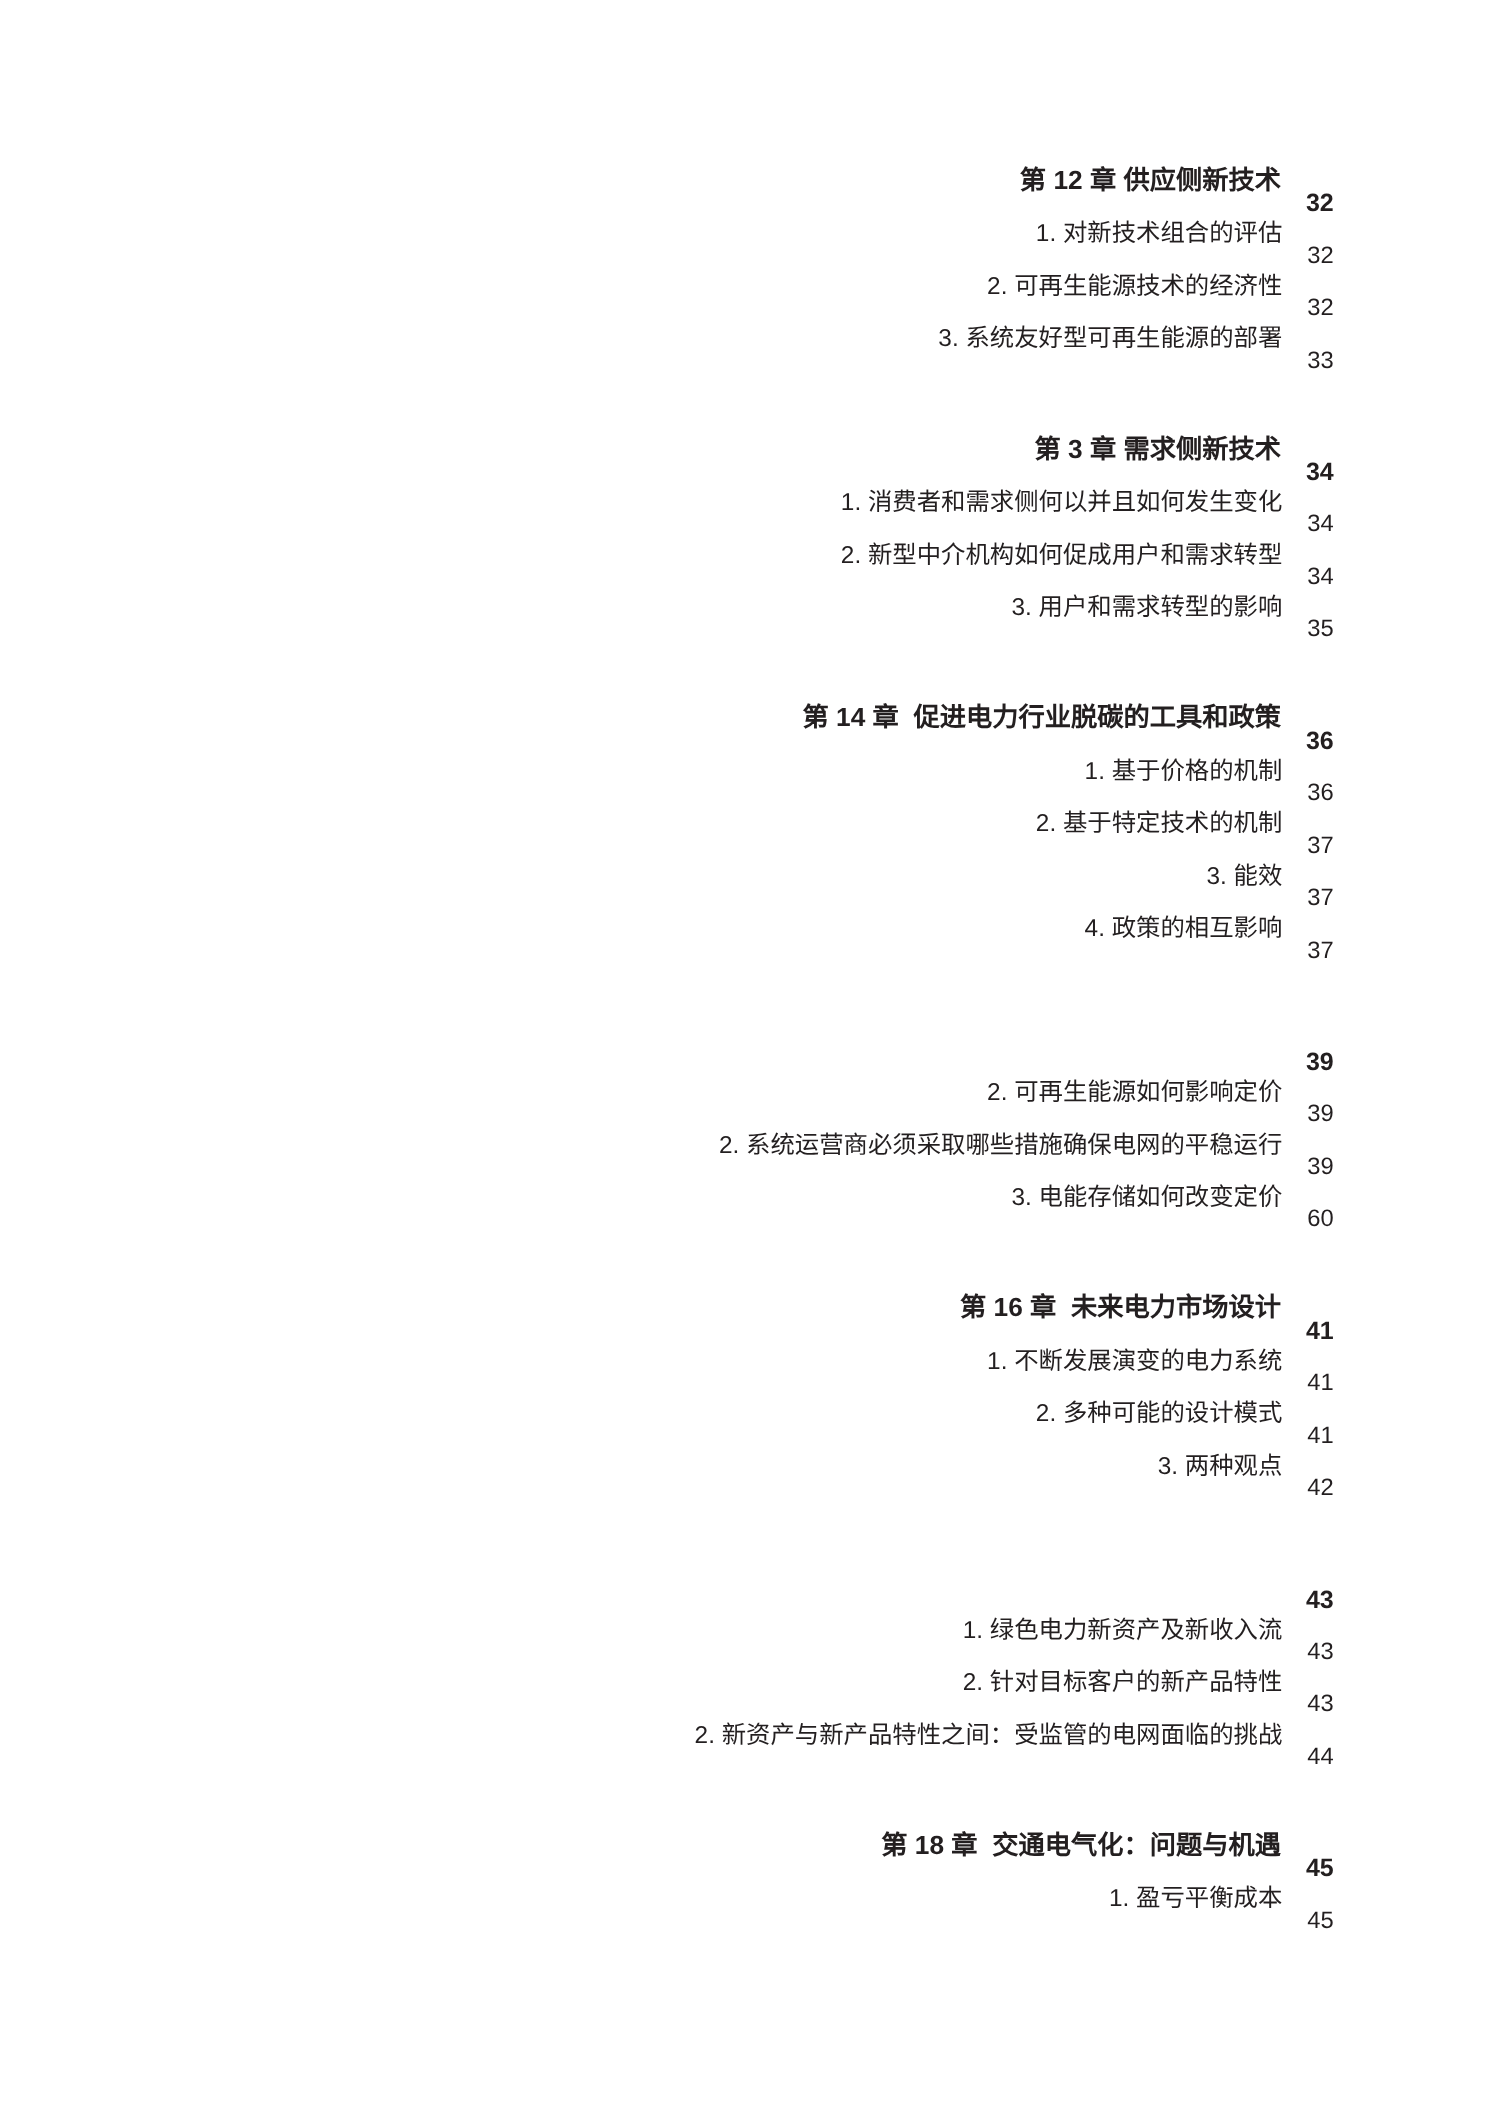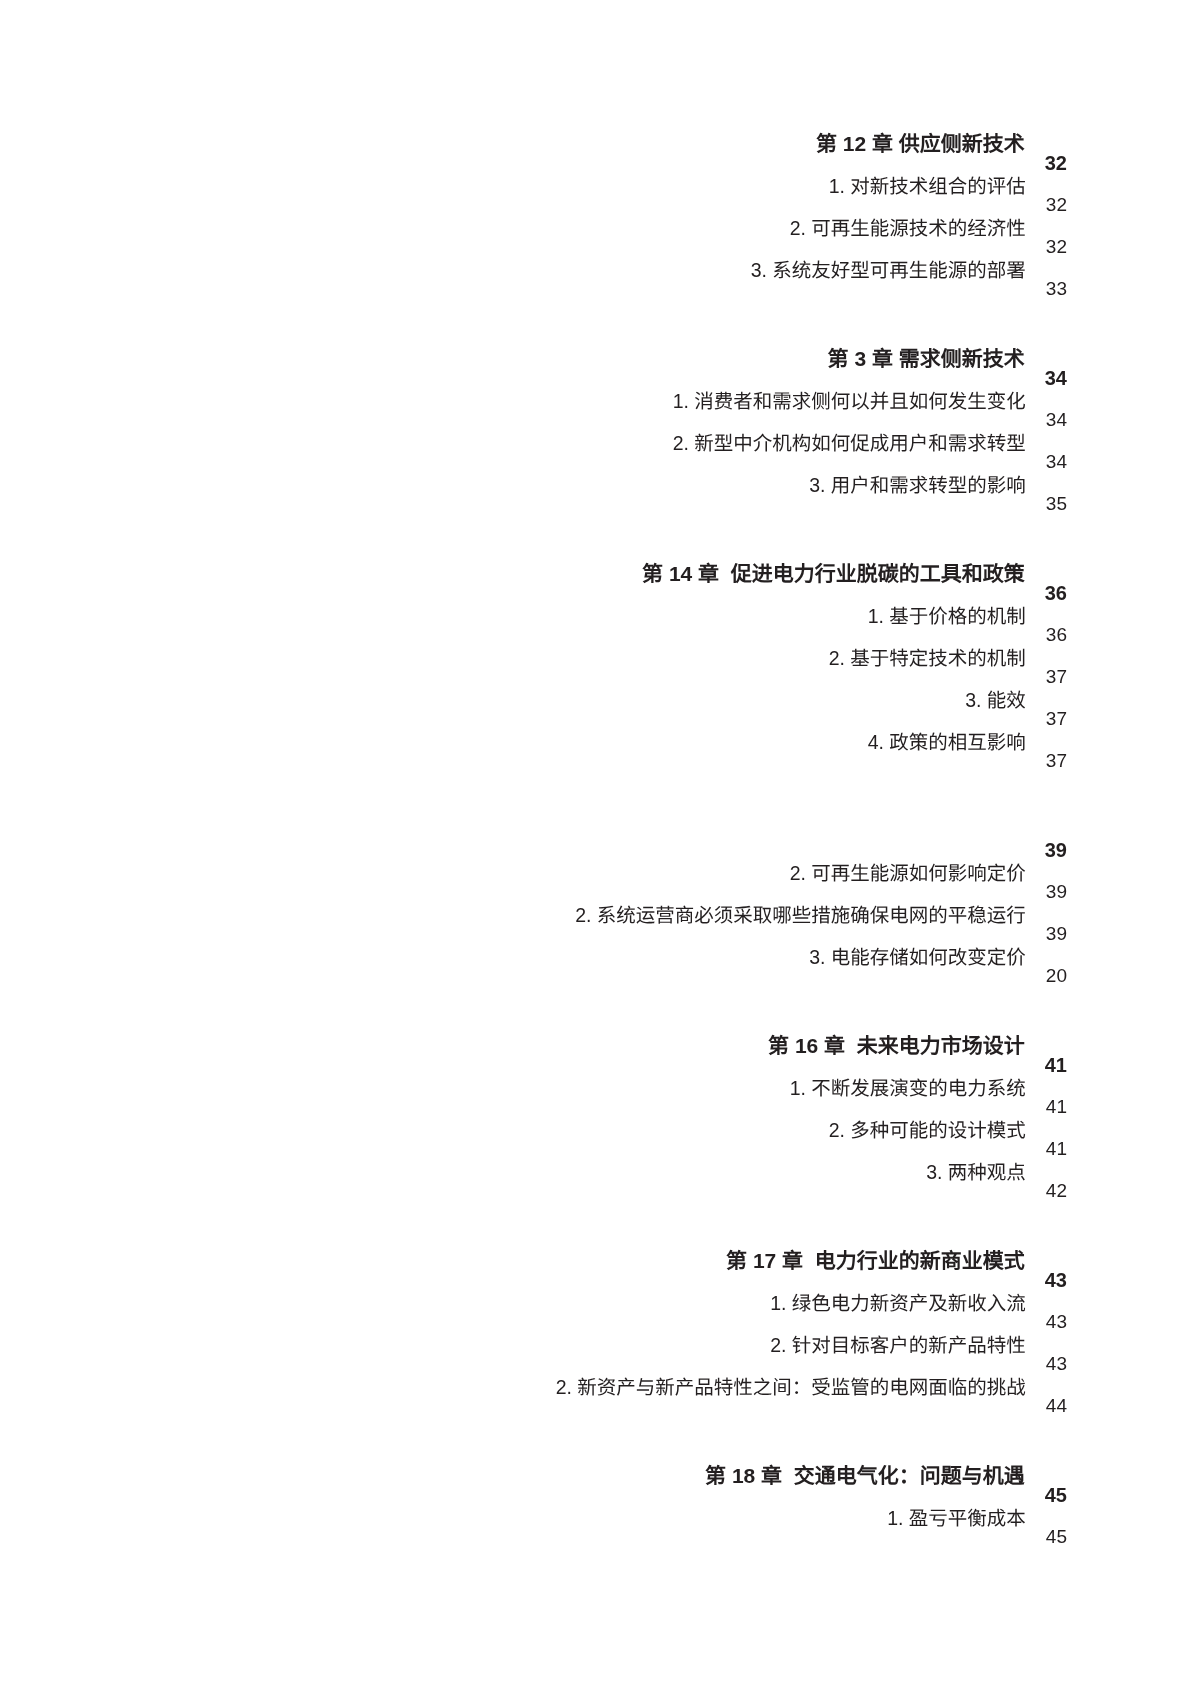--- a/index.html
+++ b/index.html
@@ -148,21 +148,21 @@
     <span class="pagenum">39</span>
   </div>
 
   <div class="row item">
     <span class="title">2. 系统运营商必须采取哪些措施确保电网的平稳运行</span>
     <span class="pagenum">39</span>
   </div>
 
   <div class="row item">
     <span class="title">3. 电能存储如何改变定价</span>
-    <span class="pagenum">20</span>
+    <span class="pagenum">60</span>
   </div>
 </section>
 
   <section class="chapter">
     <div class="row heading">
       <span class="title">第 16 章  未来电力市场设计</span>
       <span class="pagenum">41</span>
     </div>
 
   <div class="row item">
@@ -176,21 +176,20 @@
   </div>
 
   <div class="row item">
     <span class="title">3. 两种观点</span>
     <span class="pagenum">42</span>
   </div>
 </section>
 
   <section class="chapter">
     <div class="row heading">
-      <span class="title">第 17 章  电力行业的新商业模式</span>
       <span class="pagenum">43</span>
     </div>
 
   <div class="row item">
     <span class="title">1. 绿色电力新资产及新收入流</span>
     <span class="pagenum">43</span>
   </div>
 
   <div class="row item">
     <span class="title">2. 针对目标客户的新产品特性</span>

